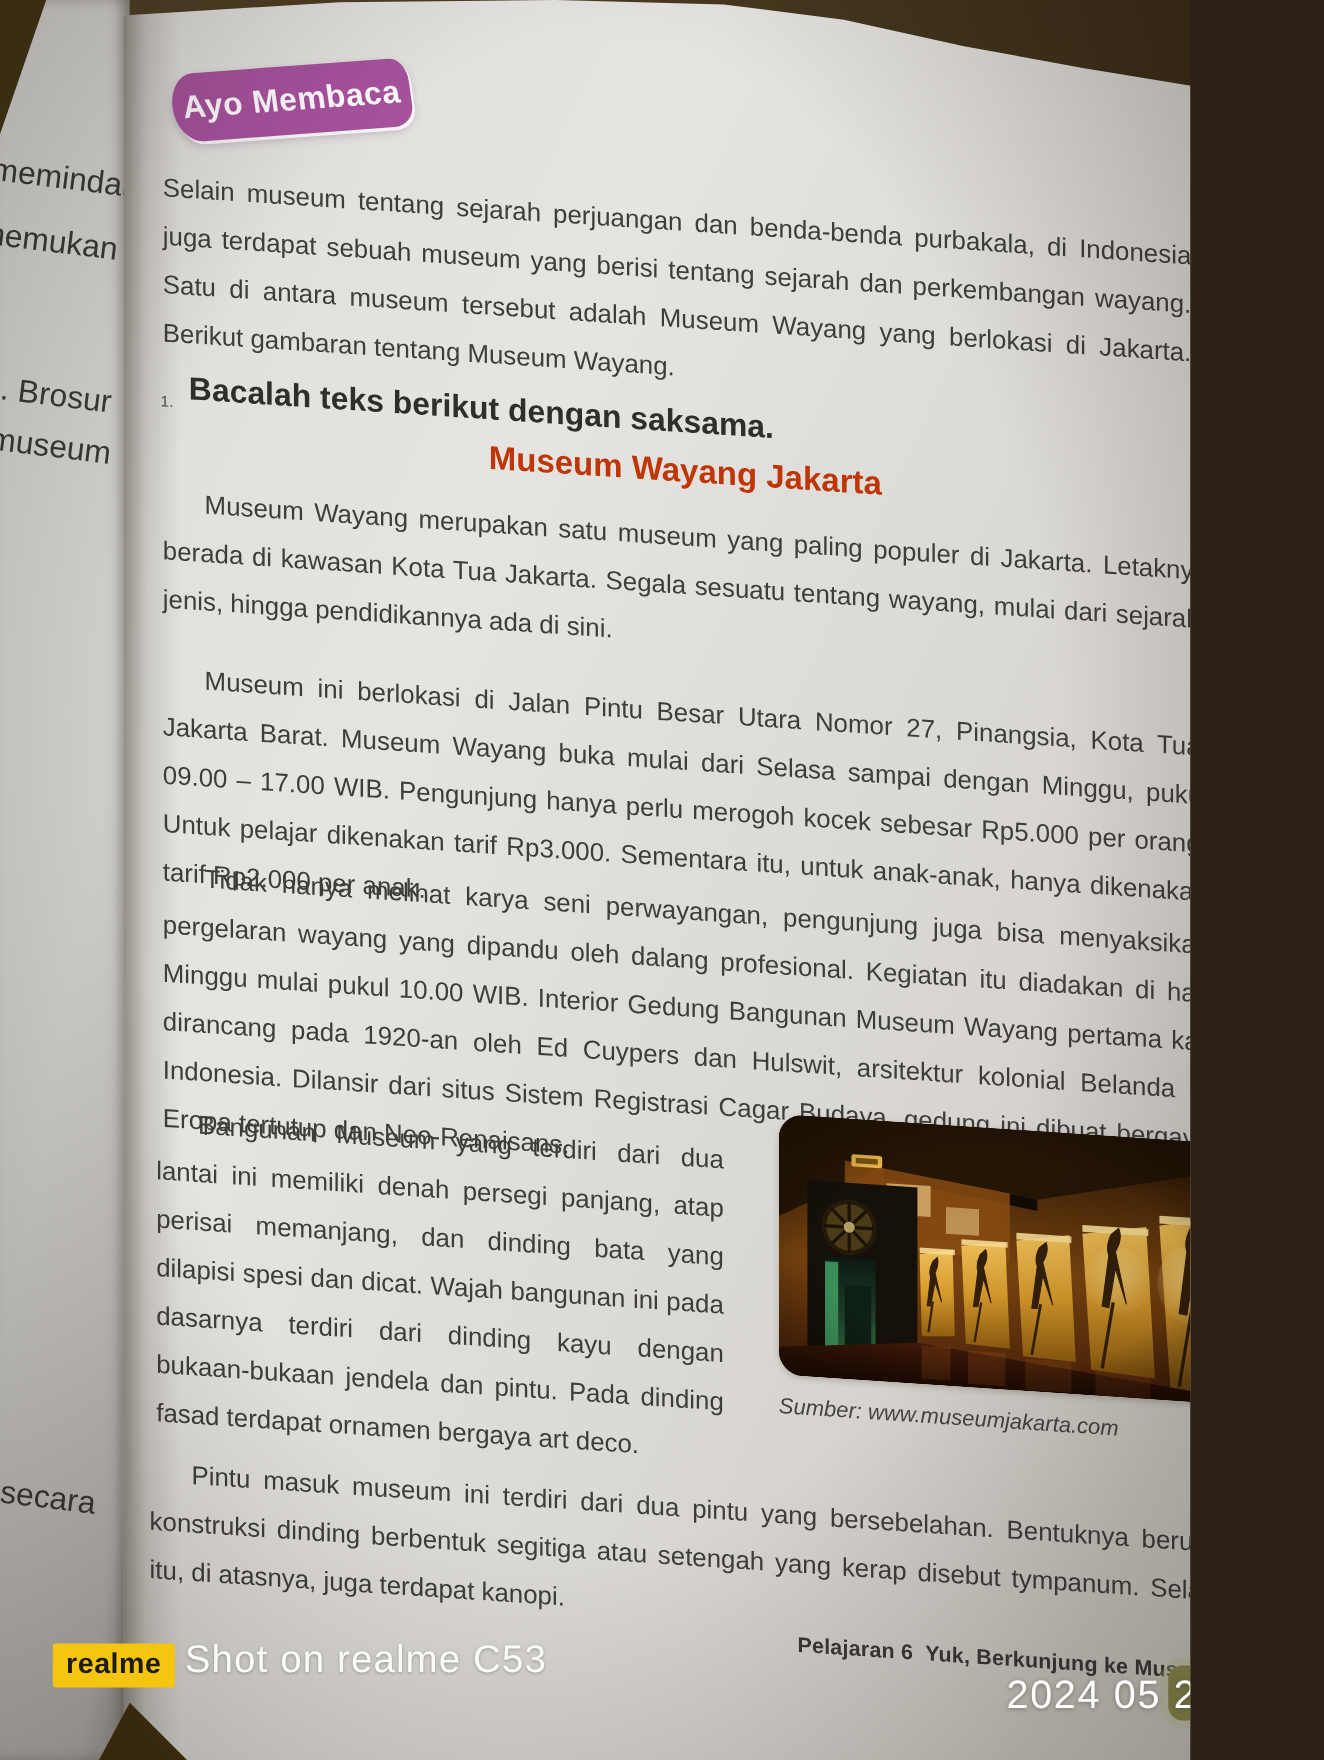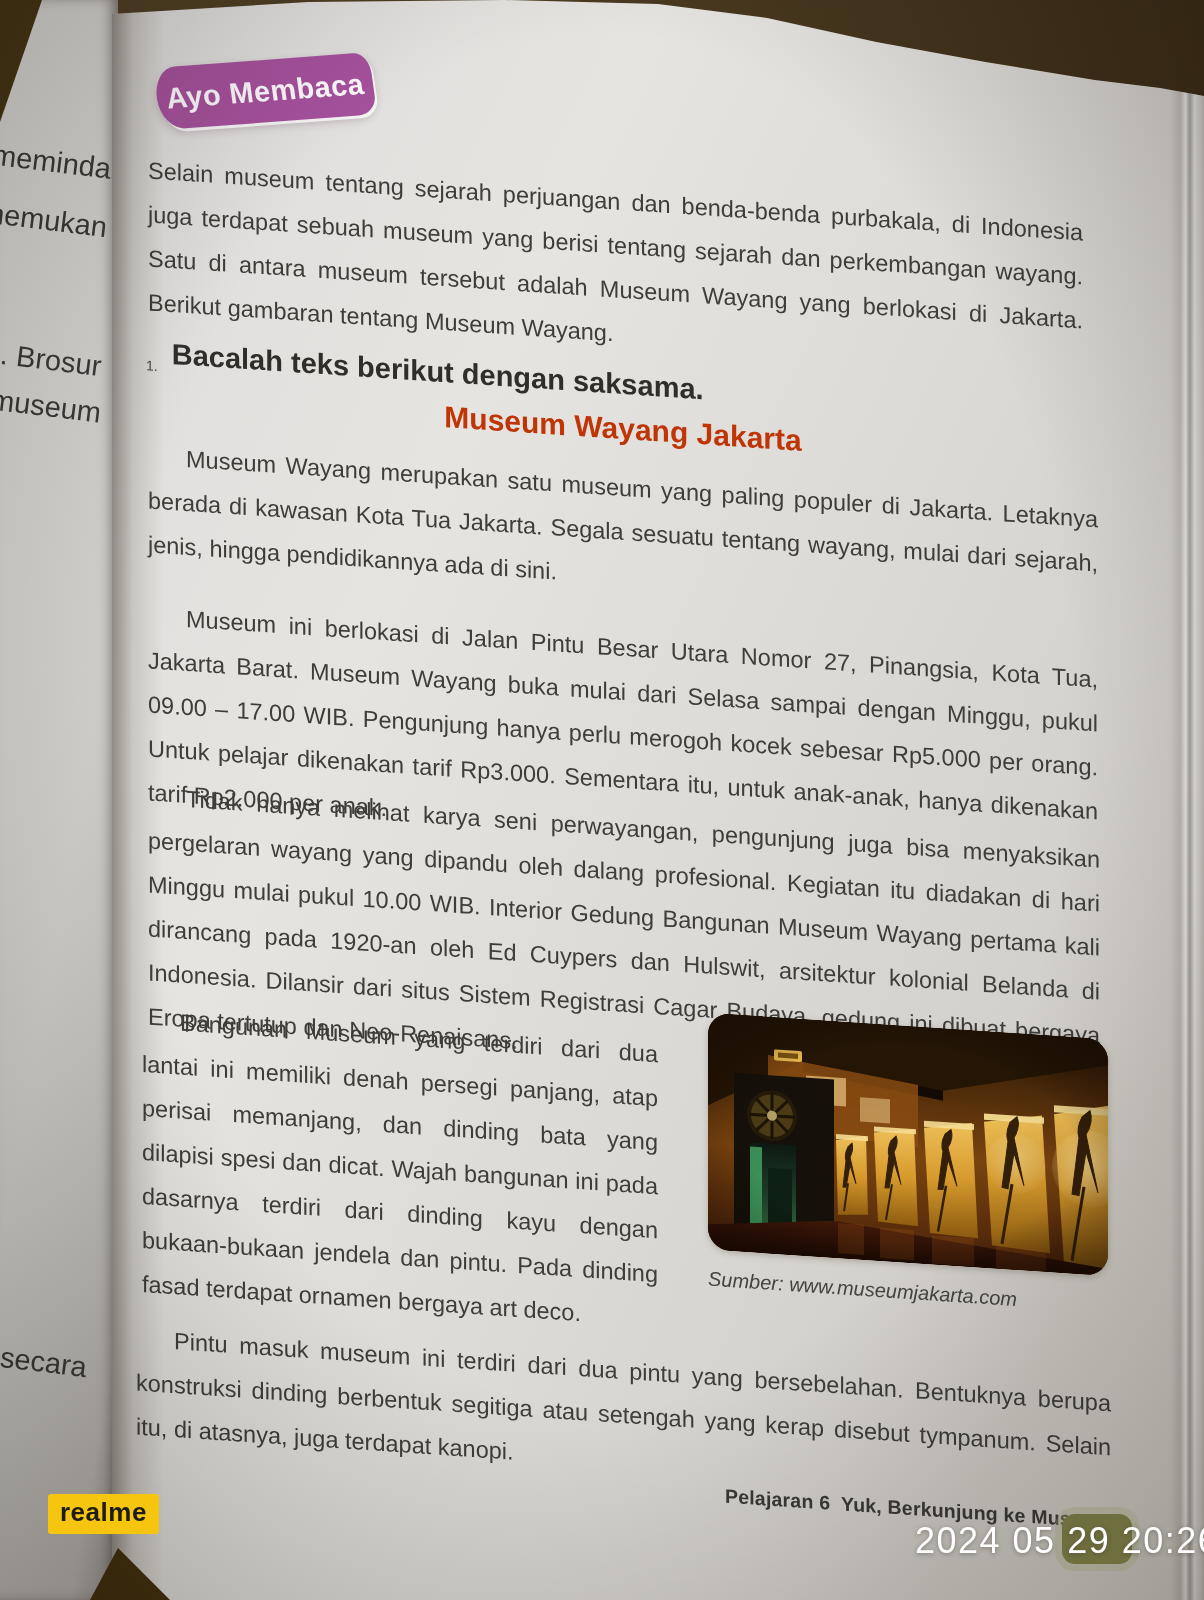--- a/index.html
+++ b/index.html
@@ -1,17 +1,17 @@
 <!DOCTYPE html>
 <html><head>
 <meta charset="utf-8">
 <style>
   html,body{margin:0;padding:0;background:#2b2117;}
   #photo{
-    position:relative;width:1204px;height:1600px;overflow:hidden;
+    position:relative;width:1082px;height:1600px;overflow:hidden;
     background:linear-gradient(100deg,#514026 0%,#4a3a20 40%,#3f301a 75%,#38290f 100%);
     font-family:"Liberation Sans",sans-serif;
   }
   
   #photo::after{
     content:"";position:absolute;inset:0;pointer-events:none;z-index:40;
     background:radial-gradient(ellipse at 50% 45%, rgba(0,0,0,0) 55%, rgba(15,8,2,.28) 100%);
   }
 
   
@@ -211,16 +211,17 @@
           <rect width="400" height="235" fill="url(#vigG)"></rect>
         </svg>
       </div>
       <div class="figure-caption">Sumber: www.museumjakarta.com</div>
 
       <div class="book-footer">Pelajaran 6  Yuk, Berkunjung ke Museum</div>
     </div>
   </div>
 
   <div class="overlay realme-badge">realme</div>
+  <div class="overlay shot-on">Shot on realme C53</div>
   <div class="overlay page-num-badge"></div>
   <div class="overlay timestamp">2024 05 29 20:26</div>
 
 </div>
 
 </body></html>

